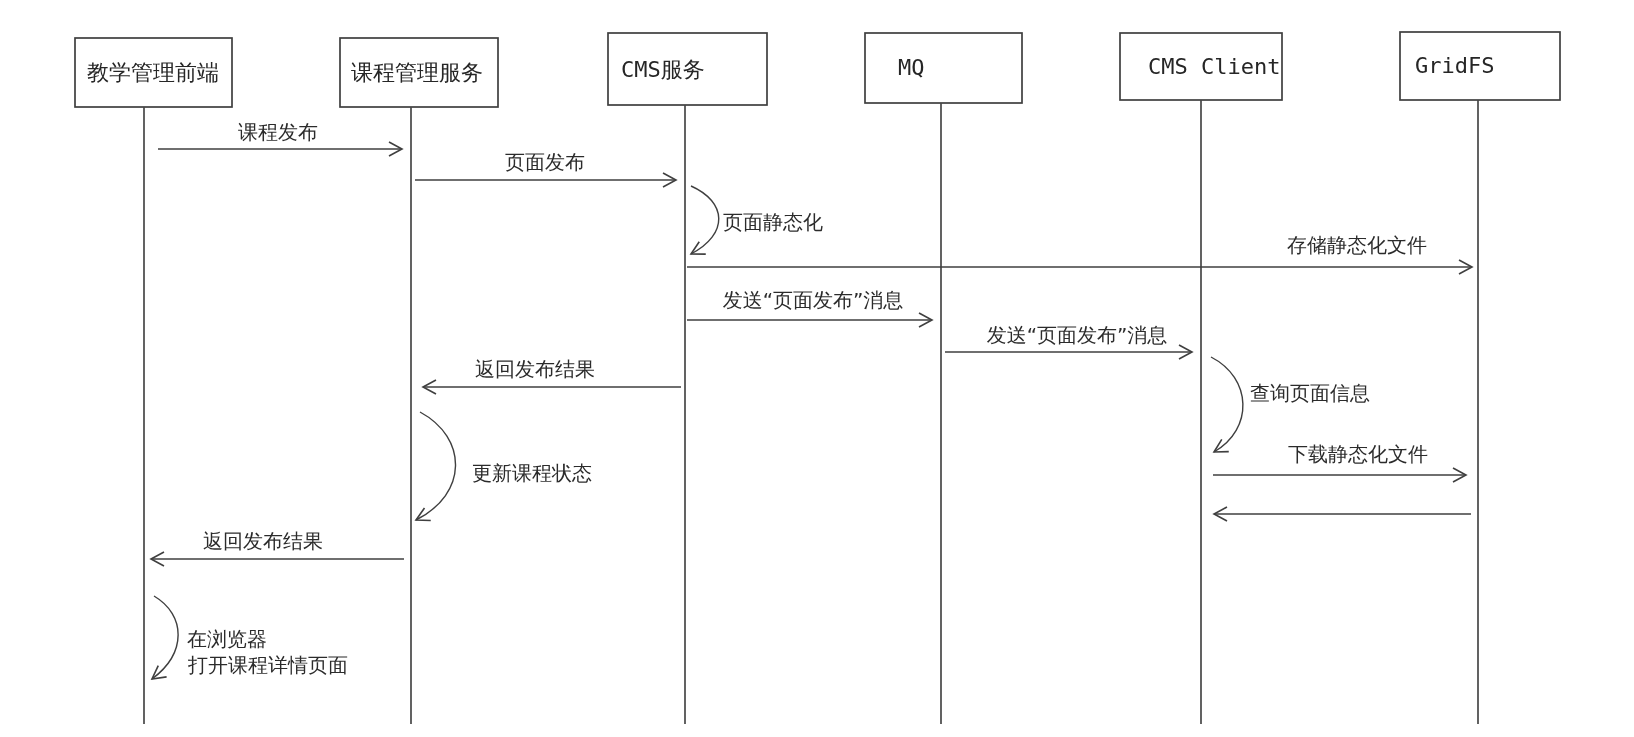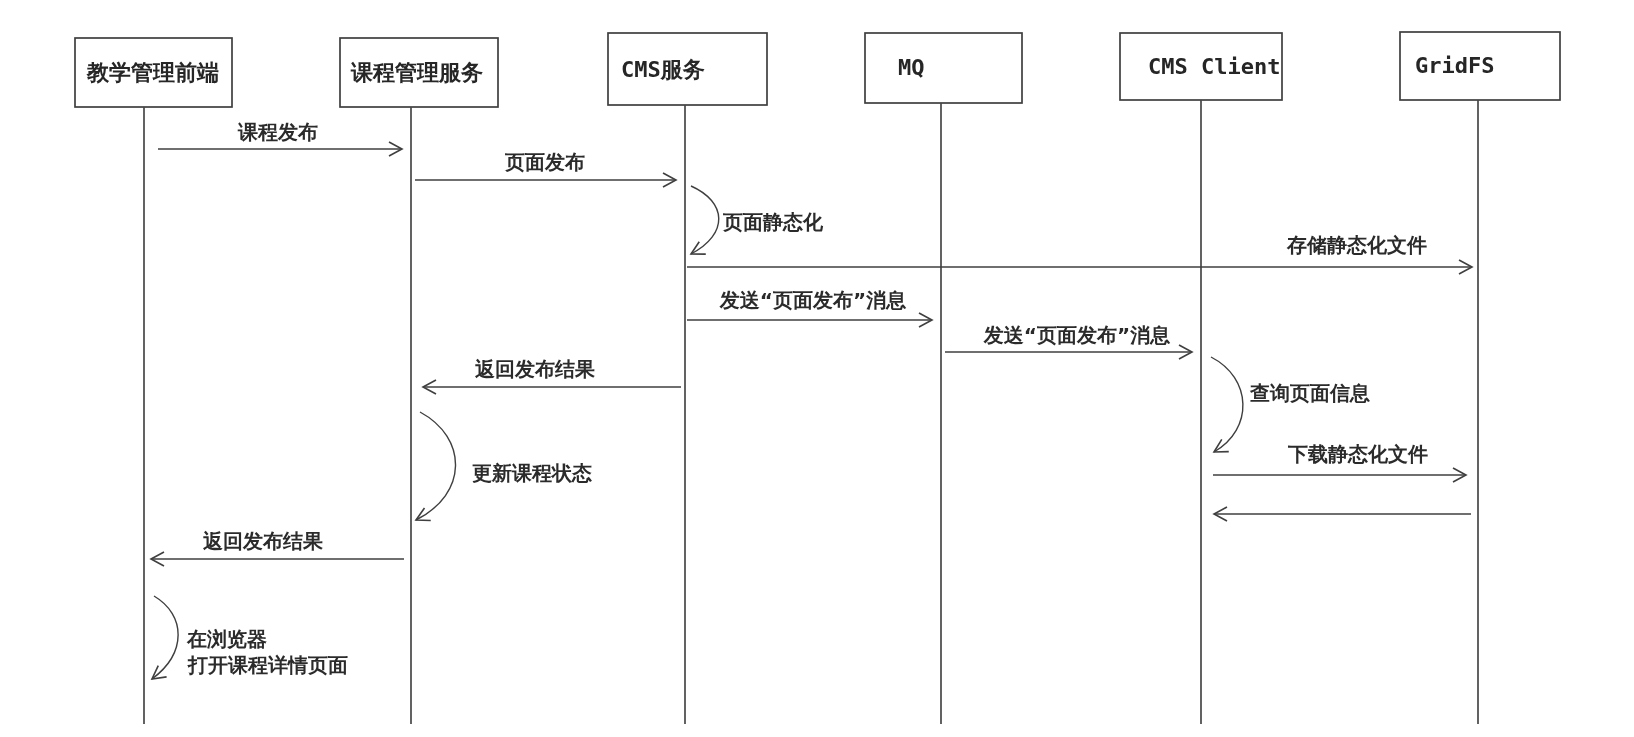--- a/index.html
+++ b/index.html
@@ -3,21 +3,20 @@
 <meta charset="utf-8">
 <style>
   html, body { margin: 0; padding: 0; background: #ffffff; }
   .stage {
     position: relative;
     width: 1634px;
     height: 737px;
     background: #ffffff;
     font-family: "DejaVu Sans", "Liberation Sans", sans-serif;
     overflow: hidden;
-    font-weight: bold;
   }
   svg { display: block; }
   .box {
     fill: #ffffff;
     stroke: #3f3f3f;
     stroke-width: 1.7;
   }
   .lifeline {
     stroke: #474747;
     stroke-width: 1.7;

